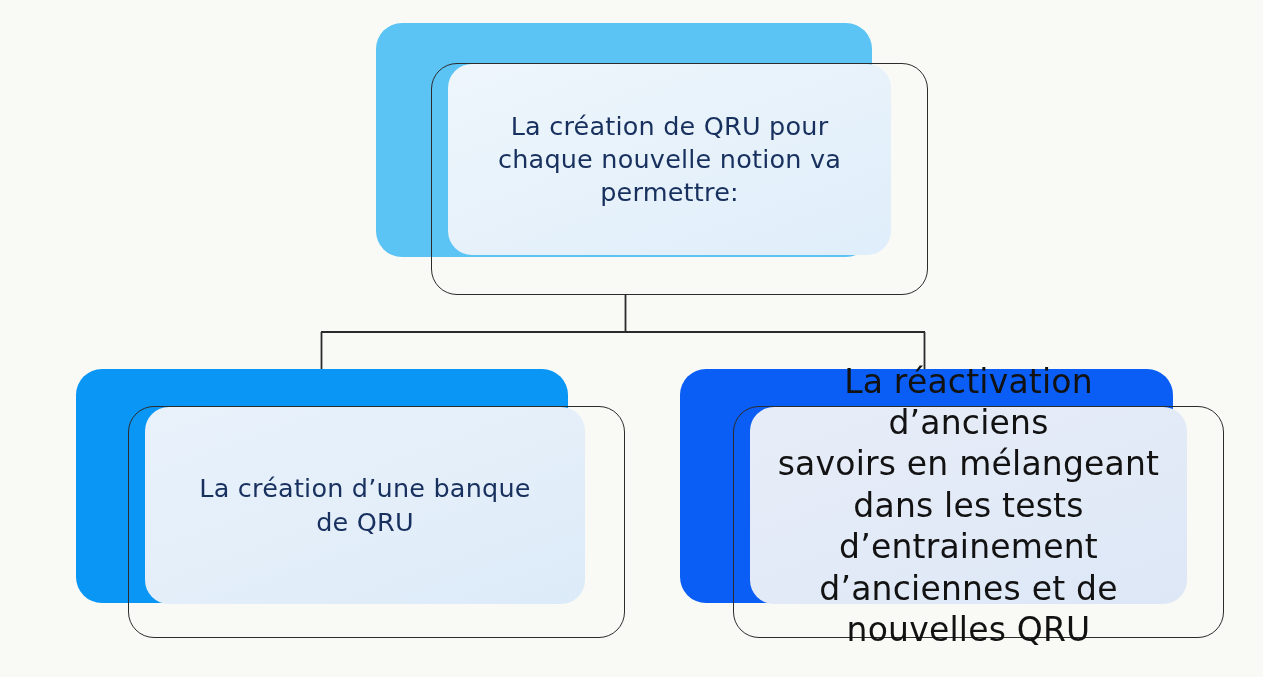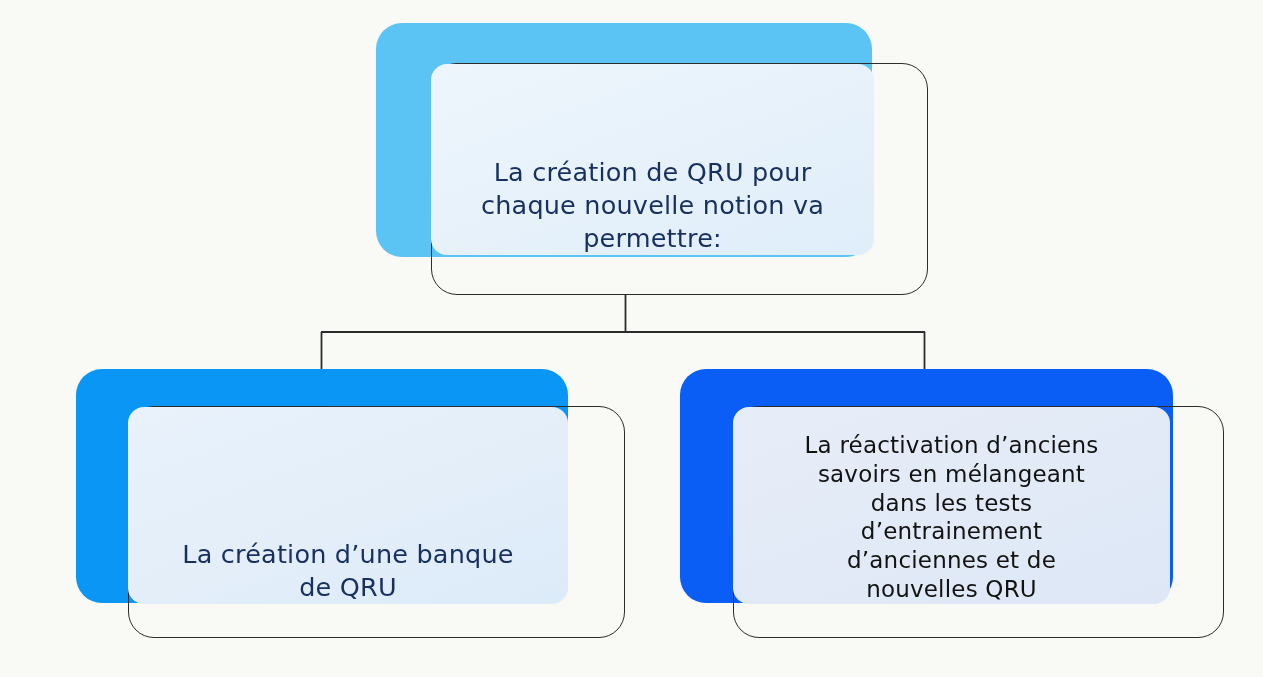--- a/index.html
+++ b/index.html
@@ -40,25 +40,26 @@
   }
   .node-outline {          
     position: absolute;
     border: 1.6px solid #2c2c2c;
     border-radius: 26px;
     background: transparent;
     box-sizing: border-box;
   }
   .node-panel {            
     position: absolute;
-    border-radius: 16px;
+    border-radius: 24px;
     display: flex;
-    align-items: flex-end;
+    align-items: center;
     justify-content: center;
     box-sizing: border-box;
+    margin-left: 17px;
   }
   .node-text {
     width: 100%;
     text-align: center;
     line-height: 1.30;
     letter-spacing: 0.2px;
     white-space: pre-line;
   }
 
   
@@ -108,21 +109,21 @@
   #node-right .node-outline {
     left: 733px; top: 406px; width: 491px; height: 232px;
   }
   #node-right .node-panel {
     left: 733px; top: 407px; width: 437px; height: 197px;
     background: linear-gradient(160deg, #e7edf8 0%, #e2eaf7 55%, #dde7f6 100%);
     padding: 0 14px;
   }
   #node-right .node-text {
     color: #121212;
-    font-size: 23px;
+    font-size: 33px;
     line-height: 1.255;
   }
 </style>
 </head>
 <body>
 
 <div id="canvas">
 
   <svg id="connectors" viewBox="0 0 1263 677" width="1263" height="677">
     <g fill="none" stroke="#2b2b2b" stroke-width="1.8">

